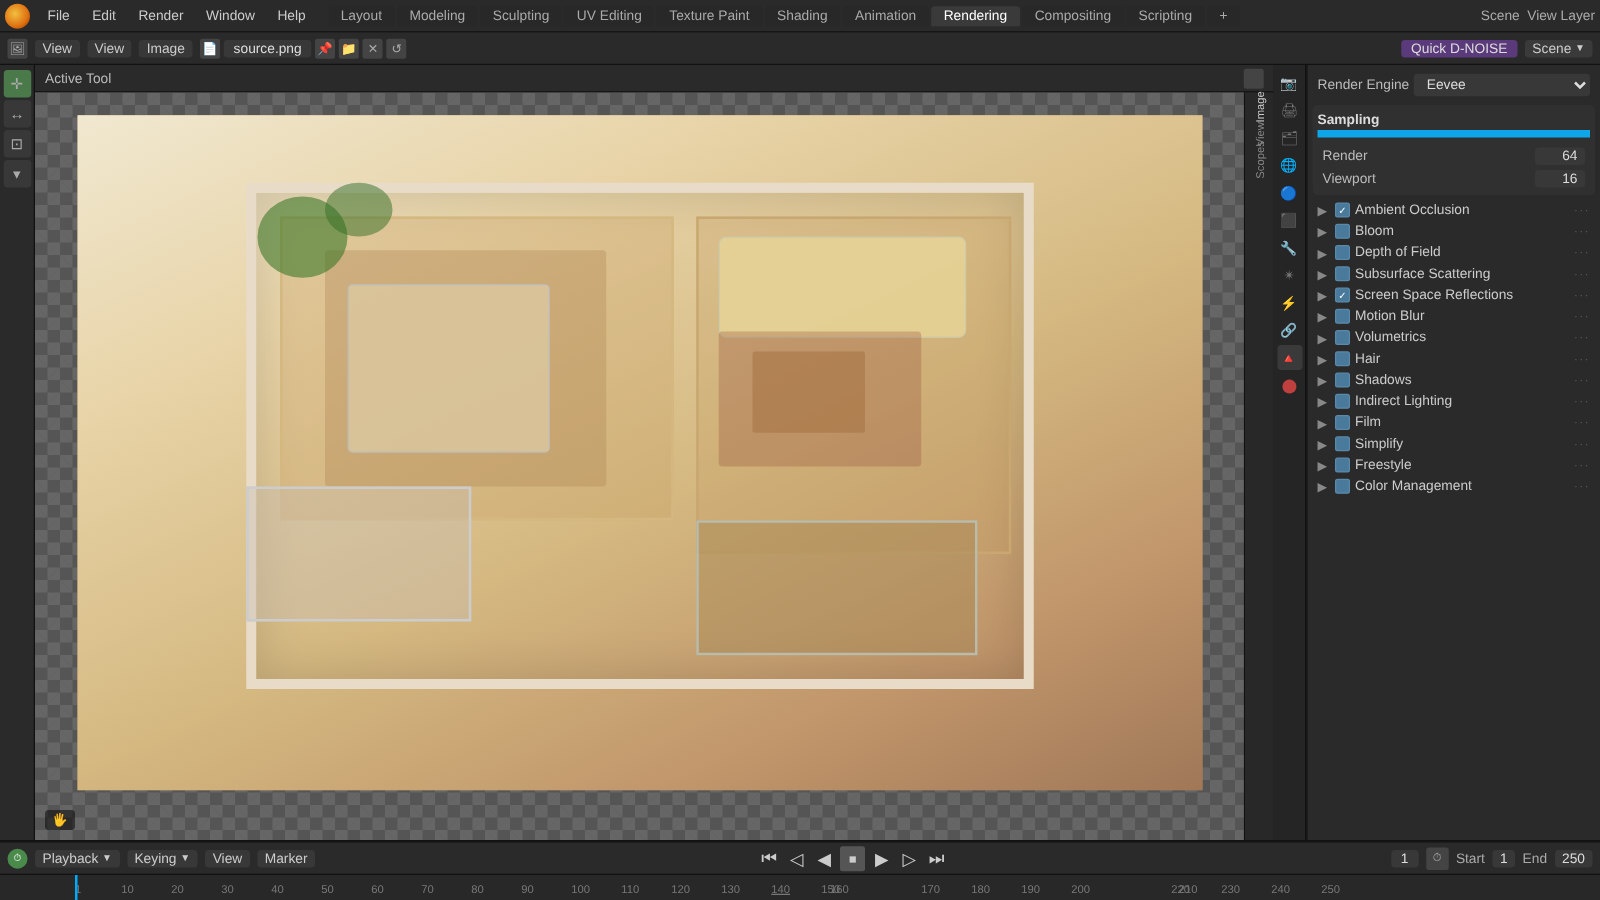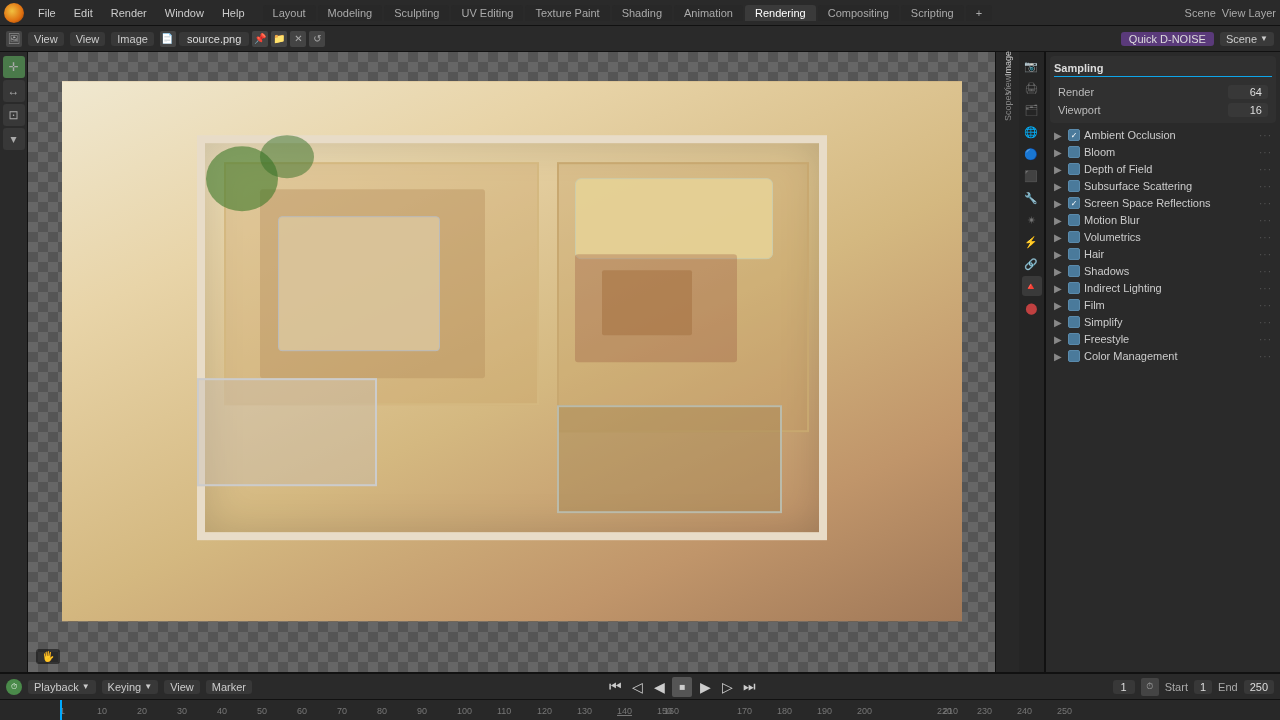--- a/index.html
+++ b/index.html
@@ -284,21 +284,21 @@
       border-radius: 4px;
       margin-bottom: 4px;
       padding: 4px;
     }
     .sampling-header {
       color: #ddd;
       font-weight: bold;
       font-size: 11px;
       margin-bottom: 6px;
       padding: 2px 0;
-      border-bottom: 1px solid #0ea5e9;
+      border-bottom: 6px solid #0ea5e9;
     }
 
     
     .vp-denoise-row {
       display: flex;
       align-items: center;
       padding: 2px 4px;
       gap: 4px;
     }
     .vp-denoise-label { flex: 1; color: #bbb; font-size: 11px; }
@@ -440,20 +440,26 @@
 <div class="main-area">
 
   <div class="left-toolbar">
     <div class="tool-icon active">✛</div>
     <div class="tool-icon">↔</div>
     <div class="tool-icon">⊡</div>
     <div class="tool-icon">▾</div>
   </div>
 
   <div class="main-image-area">
+    <div class="active-tool-bar">
+      <span>Active Tool</span>
+      <div style="margin-left:auto;display:flex;gap:4px;align-items:center;">
+        <div style="width:16px;height:16px;background:#444;border-radius:2px;cursor:pointer;"></div>
+      </div>
+    </div>
     <div style="display:flex;flex:1;">
       <div class="image-viewport">
         <div class="checkerboard"></div>
         <div class="render-image">
           <div class="floor-plan">
 
             <div style="position:absolute;top:0;left:0;right:0;bottom:0;background:linear-gradient(155deg, #f0e8d0 0%, #e8d4a8 25%, #d4b880 55%, #c0956a 80%, #a07858 100%);"></div>
 
             <div style="position:absolute;top:10%;left:15%;width:70%;height:75%;background:transparent;border:8px solid #e8dcc8;box-shadow:inset 0 0 40px rgba(0,0,0,0.15);"></div>
 
@@ -503,20 +509,28 @@
       <div class="prop-icon">✴</div>
       <div class="prop-icon">⚡</div>
       <div class="prop-icon">🔗</div>
       <div class="prop-icon" style="color:#e07010;background:#3a3a3a;">🔺</div>
       <div class="prop-icon" style="color:#c04040;">⬤</div>
     </div>
 
     <div class="properties-panel">
       <div class="prop-content">
 
+        <div class="prop-engine-row">
+          <span class="prop-engine-label">Render Engine</span>
+          <select class="prop-engine-select">
+            <option>Eevee</option>
+            <option>Cycles</option>
+            <option>Workbench</option>
+          </select>
+        </div>
 
         <div class="sampling-section">
           <div class="sampling-header">Sampling</div>
           <div class="prop-row">
             <span class="prop-label">Render</span>
             <span class="prop-value">64</span>
           </div>
           <div class="prop-row">
             <span class="prop-label">Viewport</span>
             <span class="prop-value">16</span>

